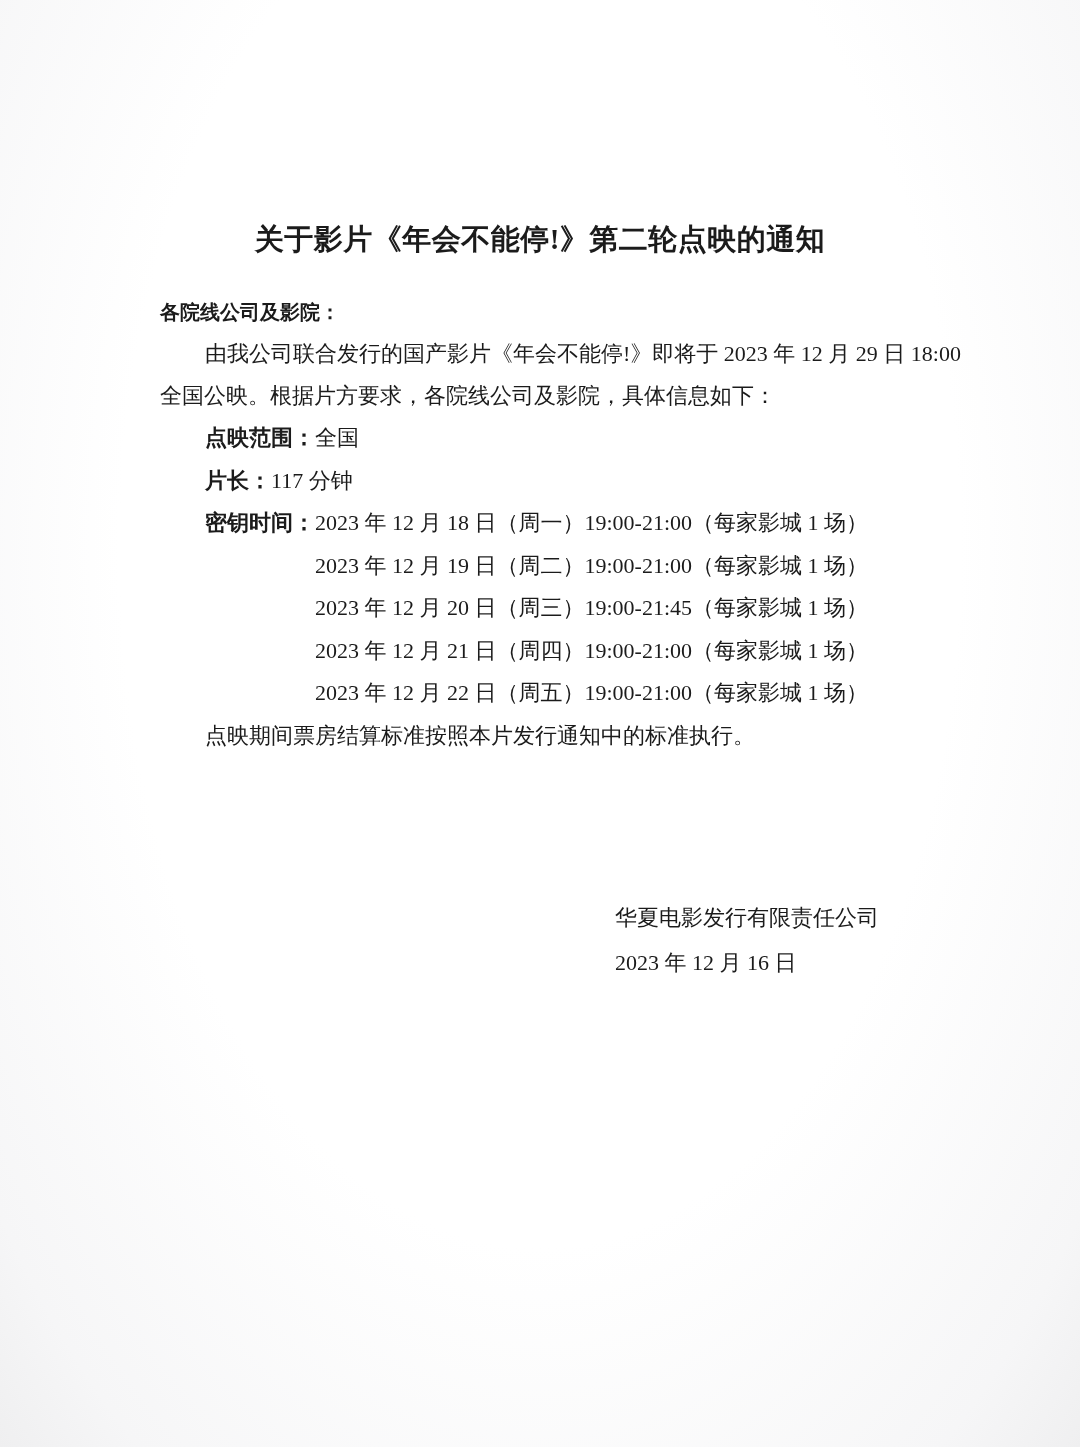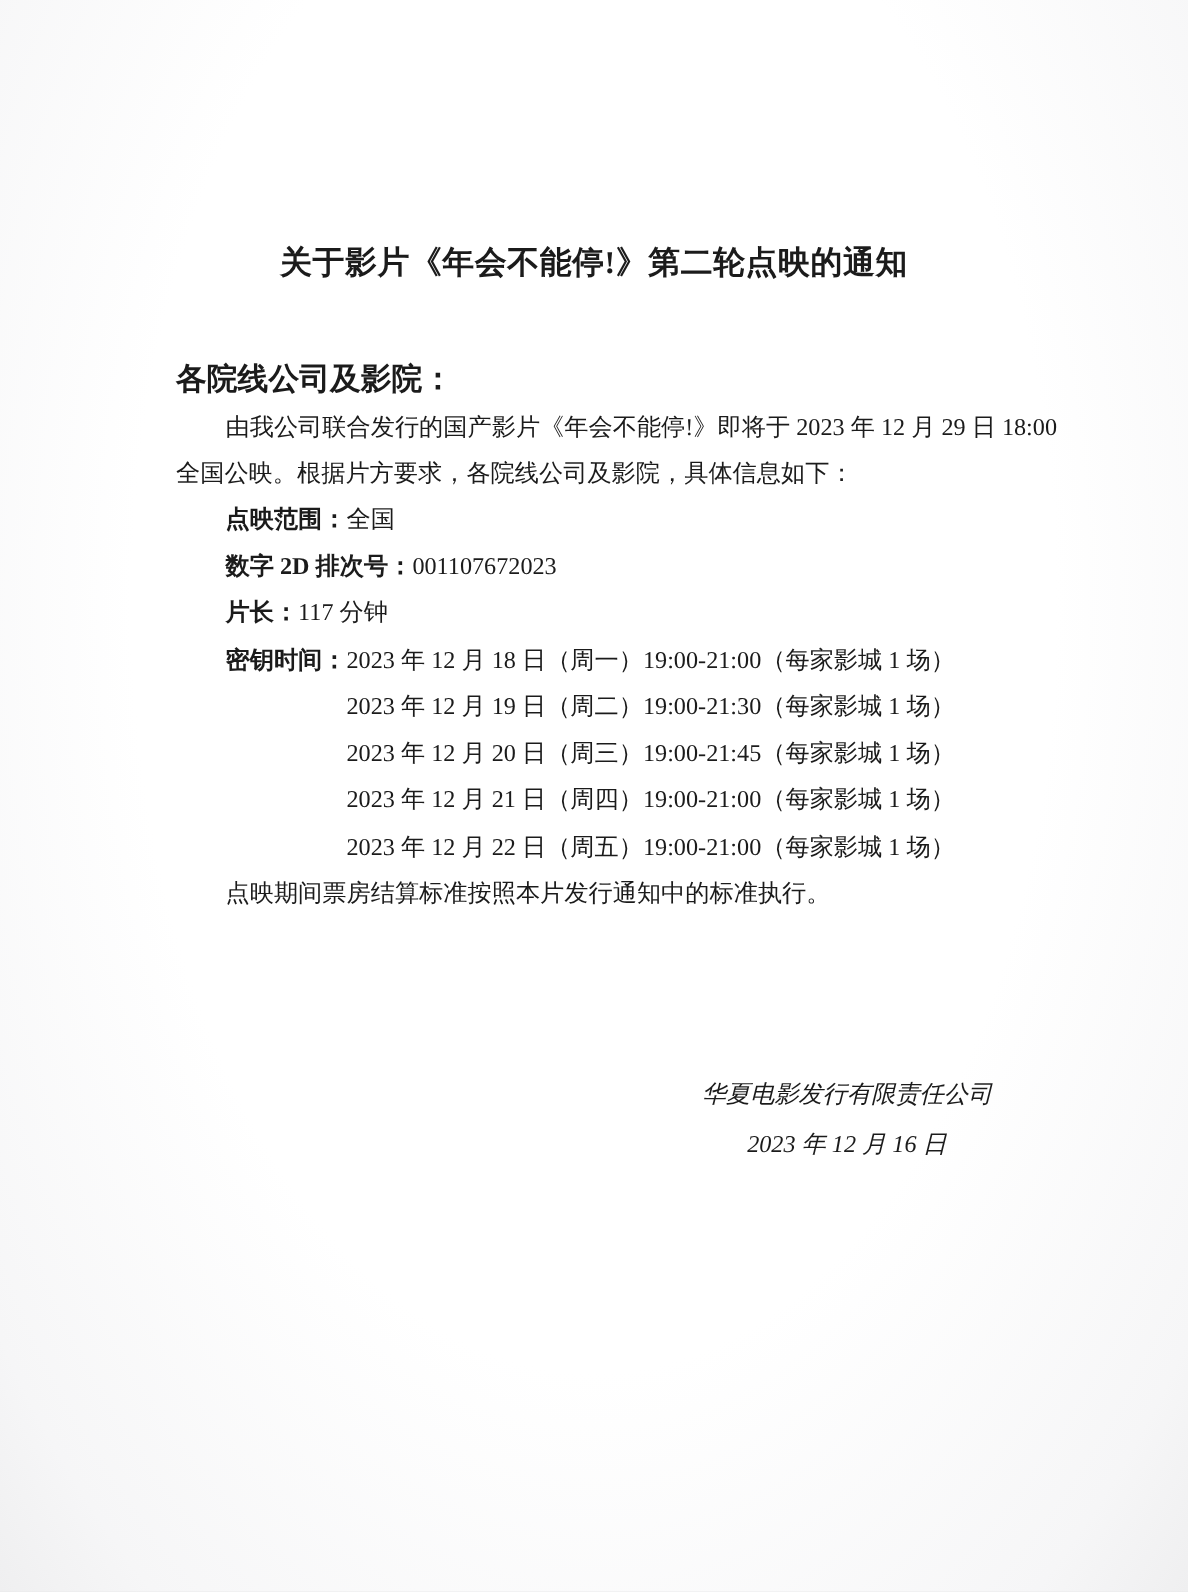--- a/index.html
+++ b/index.html
@@ -23,22 +23,22 @@
     margin: 0;
     padding-top: 220px;
     text-align: center;
     font-size: 29px;
     line-height: 38px;
     font-weight: bold;
     letter-spacing: 0.5px;
     white-space: nowrap;
   }
   .salutation {
-    margin-top: 73px;
-    font-size: 28px;
+    margin-top: 39px;
+    font-size: 20px;
     line-height: 30px;
     font-weight: bold;
   }
   .intro-line {
     font-size: 22px;
     line-height: 42px;
     white-space: nowrap;
   }
   .intro-line.indent { text-indent: 45px; }
   .intro-block { margin-top: 6px; }
@@ -51,23 +51,21 @@
   .detail-row .label, .key-line .label { font-weight: bold; }
   .key-line.cont { padding-left: 155px; }
   .closing {
     padding-left: 45px;
     font-weight: normal;
   }
   .signature {
     margin-top: 146px;
     margin-left: 455px;
     width: 310px;
-    text-align: center;
     font-size: 22px;
-    font-style: italic;
   }
   .signature .company { line-height: 30px; }
   .signature .date { margin-top: 15px; line-height: 30px; }
 </style>
 </head>
 <body>
 
 <div class="page">
   <div class="doc">
 
@@ -78,32 +76,29 @@
     <div class="intro-block">
       <div class="intro-line indent">由我公司联合发行的国产影片《年会不能停!》即将于 2023 年 12 月 29 日 18:00</div>
       <div class="intro-line">全国公映。根据片方要求，各院线公司及影院，具体信息如下：</div>
     </div>
 
 
     <div class="detail-row">
       <span class="label">点映范围：</span><span class="value">全国</span>
     </div>
 
-    <div class="detail-row">
-      <span class="label">数字 2D 排次号：</span><span class="value">001107672023</span>
-    </div>
 
     <div class="detail-row">
       <span class="label">片长：</span><span class="value">117 分钟</span>
     </div>
 
     <div class="detail-row key-line">
       <span class="label">密钥时间：</span><span class="value">2023 年 12 月 18 日（周一）19:00-21:00（每家影城 1 场）</span>
     </div>
-    <div class="key-line cont">2023 年 12 月 19 日（周二）19:00-21:30（每家影城 1 场）</div>
+    <div class="key-line cont">2023 年 12 月 19 日（周二）19:00-21:00（每家影城 1 场）</div>
     <div class="key-line cont">2023 年 12 月 20 日（周三）19:00-21:45（每家影城 1 场）</div>
     <div class="key-line cont">2023 年 12 月 21 日（周四）19:00-21:00（每家影城 1 场）</div>
     <div class="key-line cont">2023 年 12 月 22 日（周五）19:00-21:00（每家影城 1 场）</div>
 
     <div class="closing">点映期间票房结算标准按照本片发行通知中的标准执行。</div>
 
     <div class="signature">
       <div class="company">华夏电影发行有限责任公司</div>
       <div class="date">2023 年 12 月 16 日</div>
     </div>

